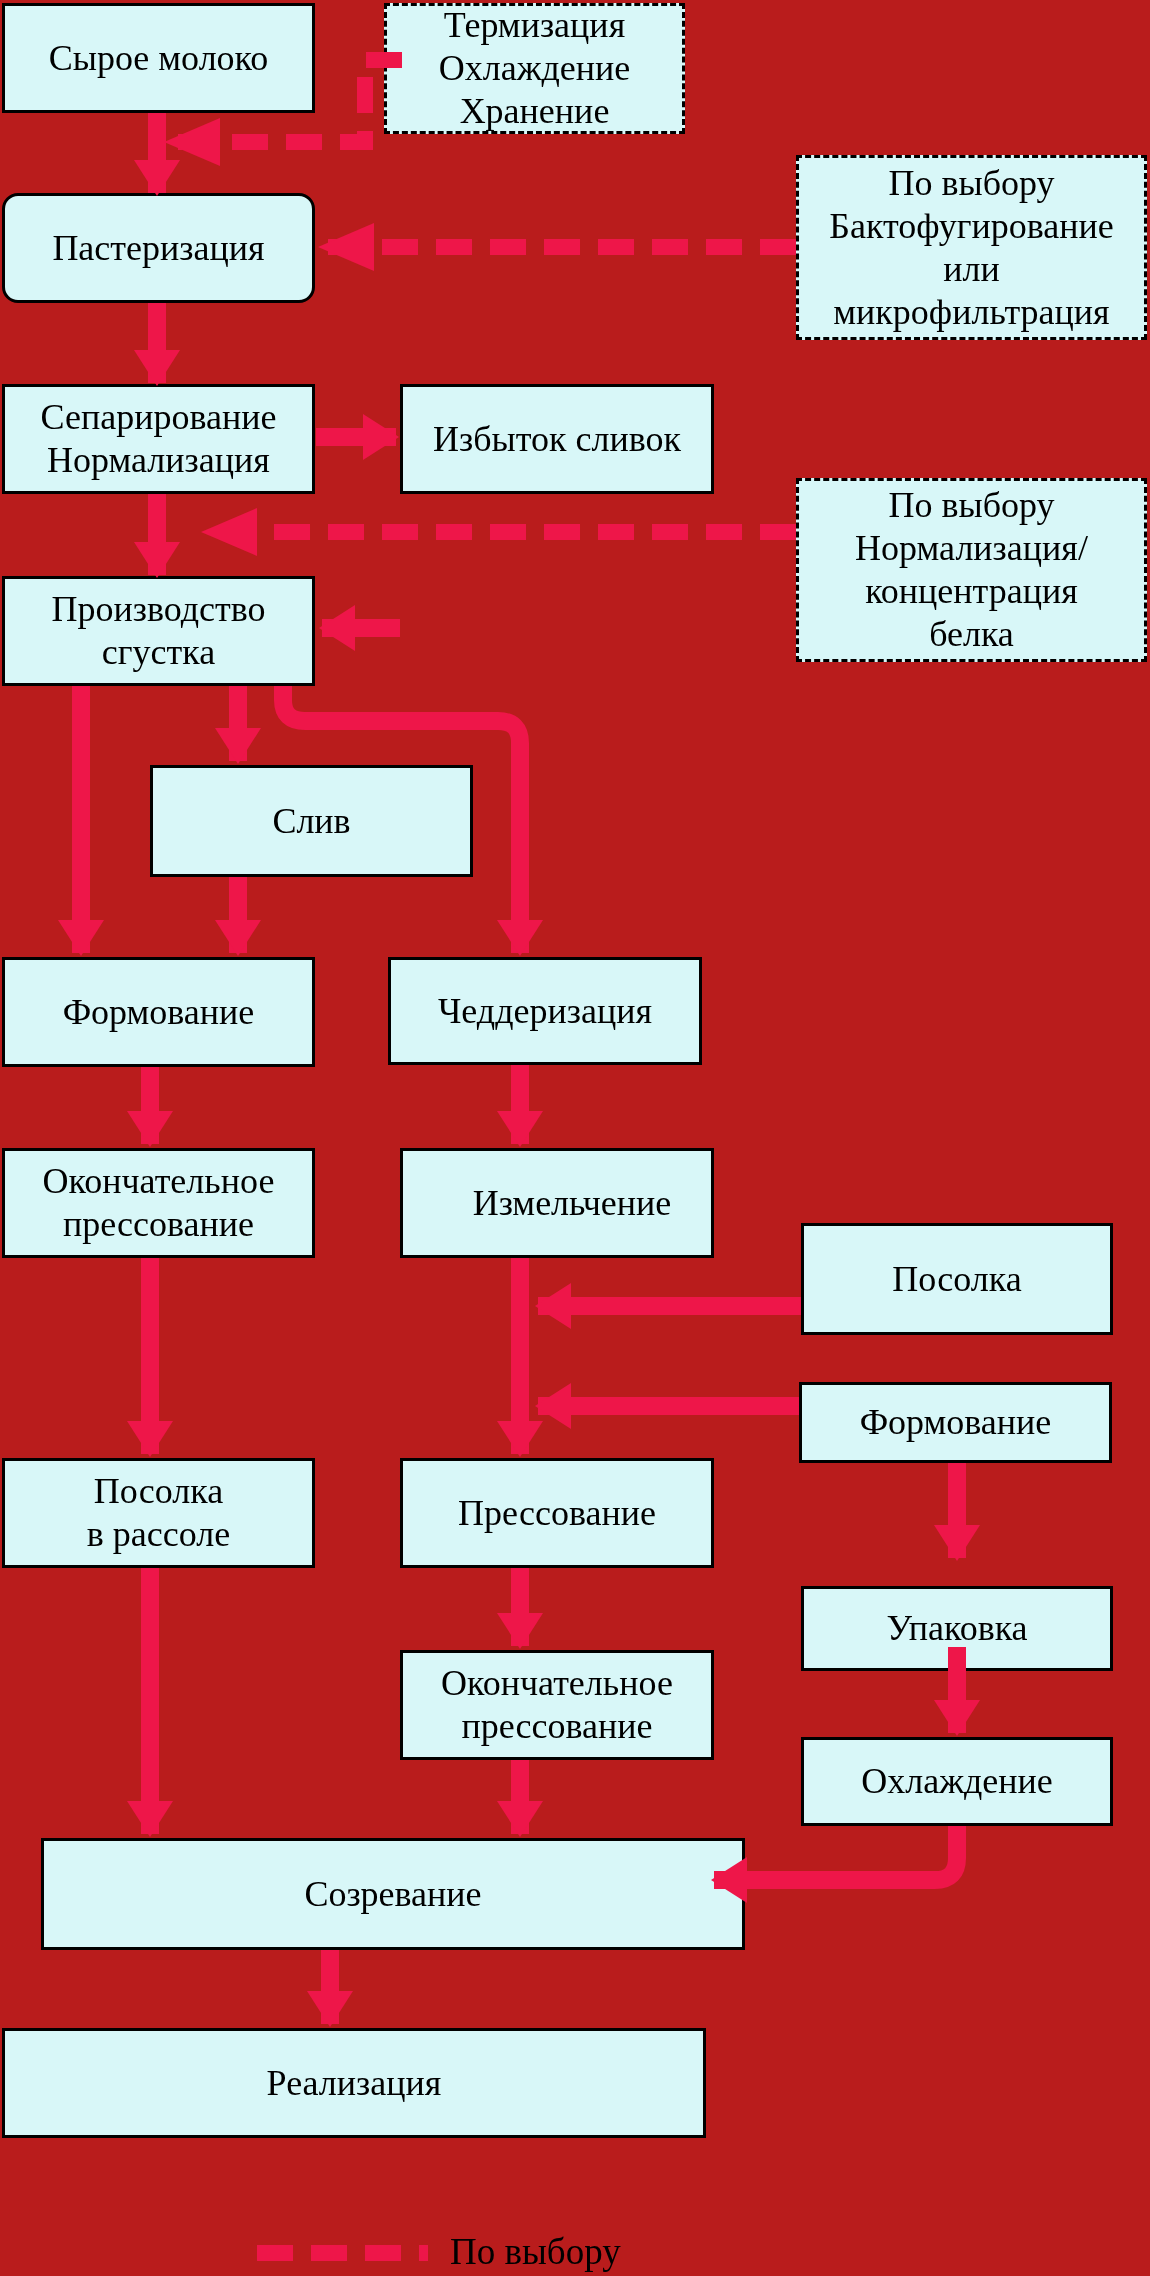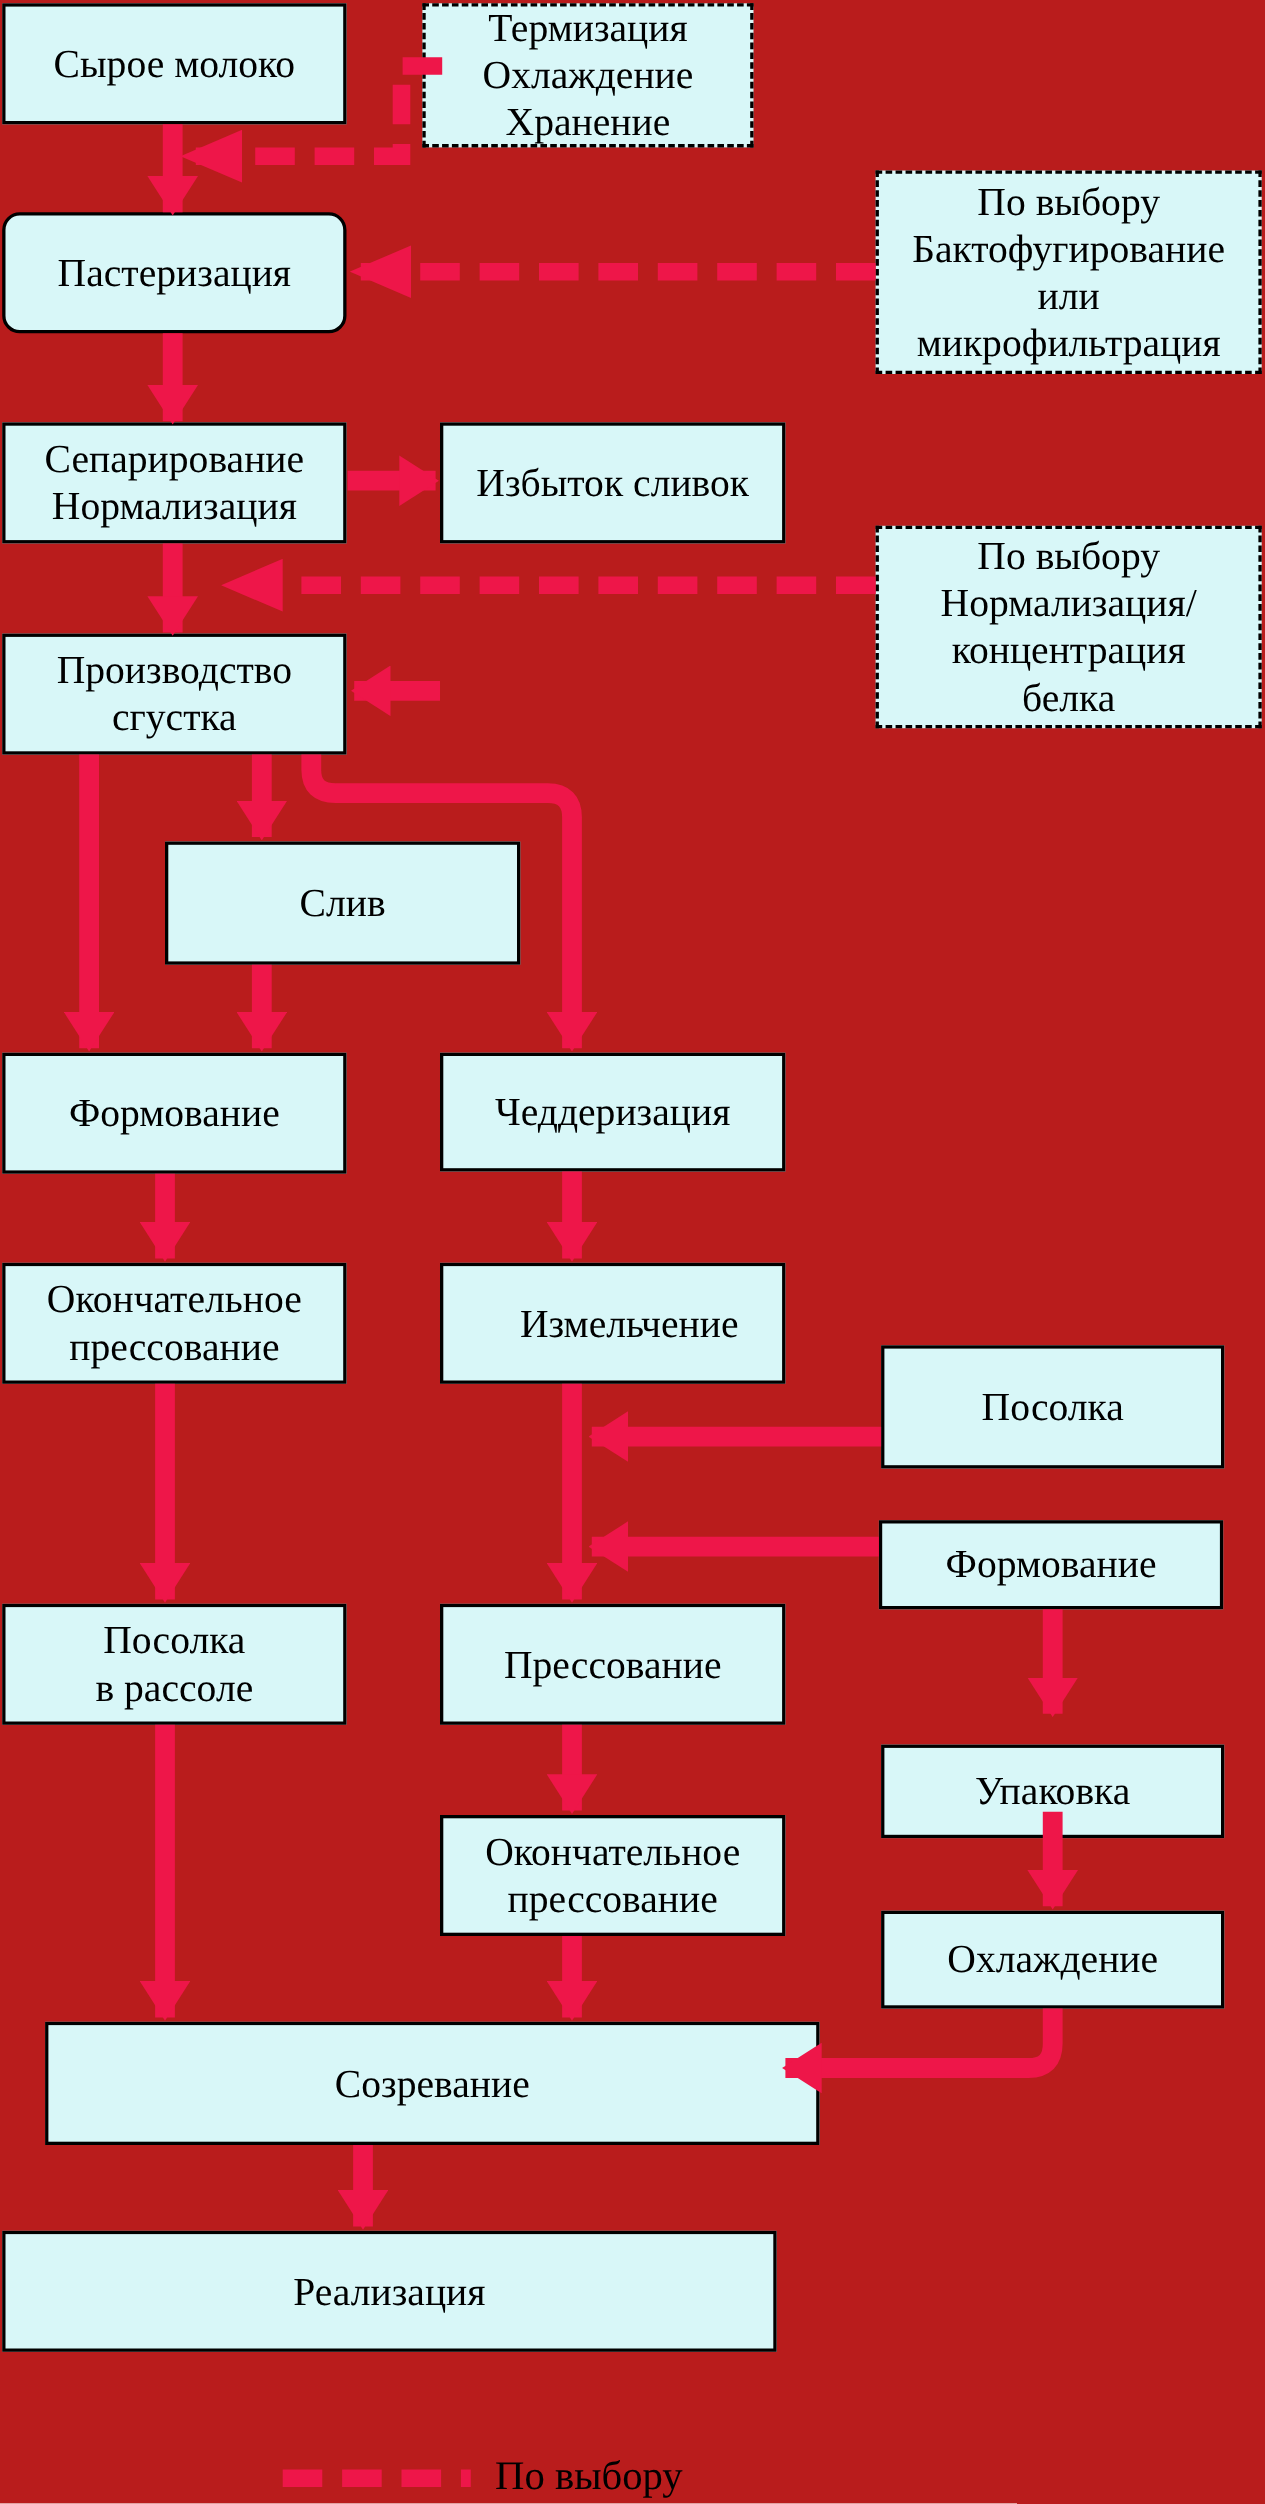--- a/index.html
+++ b/index.html
@@ -99,21 +99,21 @@
   <div class="node" style="left:2px;top:1148px;width:313px;height:110px;">Окончательное
 прессование</div>
   <div class="node" style="left:2px;top:1458px;width:313px;height:110px;">Посолка
 в рассоле</div>
 
   <div class="node dashed" style="left:384px;top:3px;width:301px;height:131px;">Термизация
 Охлаждение
 Хранение</div>
   <div class="node" style="left:400px;top:384px;width:314px;height:110px;">Избыток сливок</div>
   <div class="node" style="left:150px;top:765px;width:323px;height:112px;">Слив</div>
-  <div class="node" style="left:400px;top:957px;width:314px;height:108px;">Чеддеризация</div>
+  <div class="node" style="left:388px;top:957px;width:314px;height:108px;">Чеддеризация</div>
   <div class="node" style="left:400px;top:1148px;width:314px;height:110px;padding-left:30px;">Измельчение</div>
   <div class="node" style="left:400px;top:1458px;width:314px;height:110px;">Прессование</div>
   <div class="node" style="left:400px;top:1650px;width:314px;height:110px;">Окончательное
 прессование</div>
 
   <div class="node dashed" style="left:796px;top:155px;width:351px;height:185px;">По выбору
 Бактофугирование
 или
 микрофильтрация</div>
   <div class="node dashed" style="left:796px;top:478px;width:351px;height:184px;">По выбору

